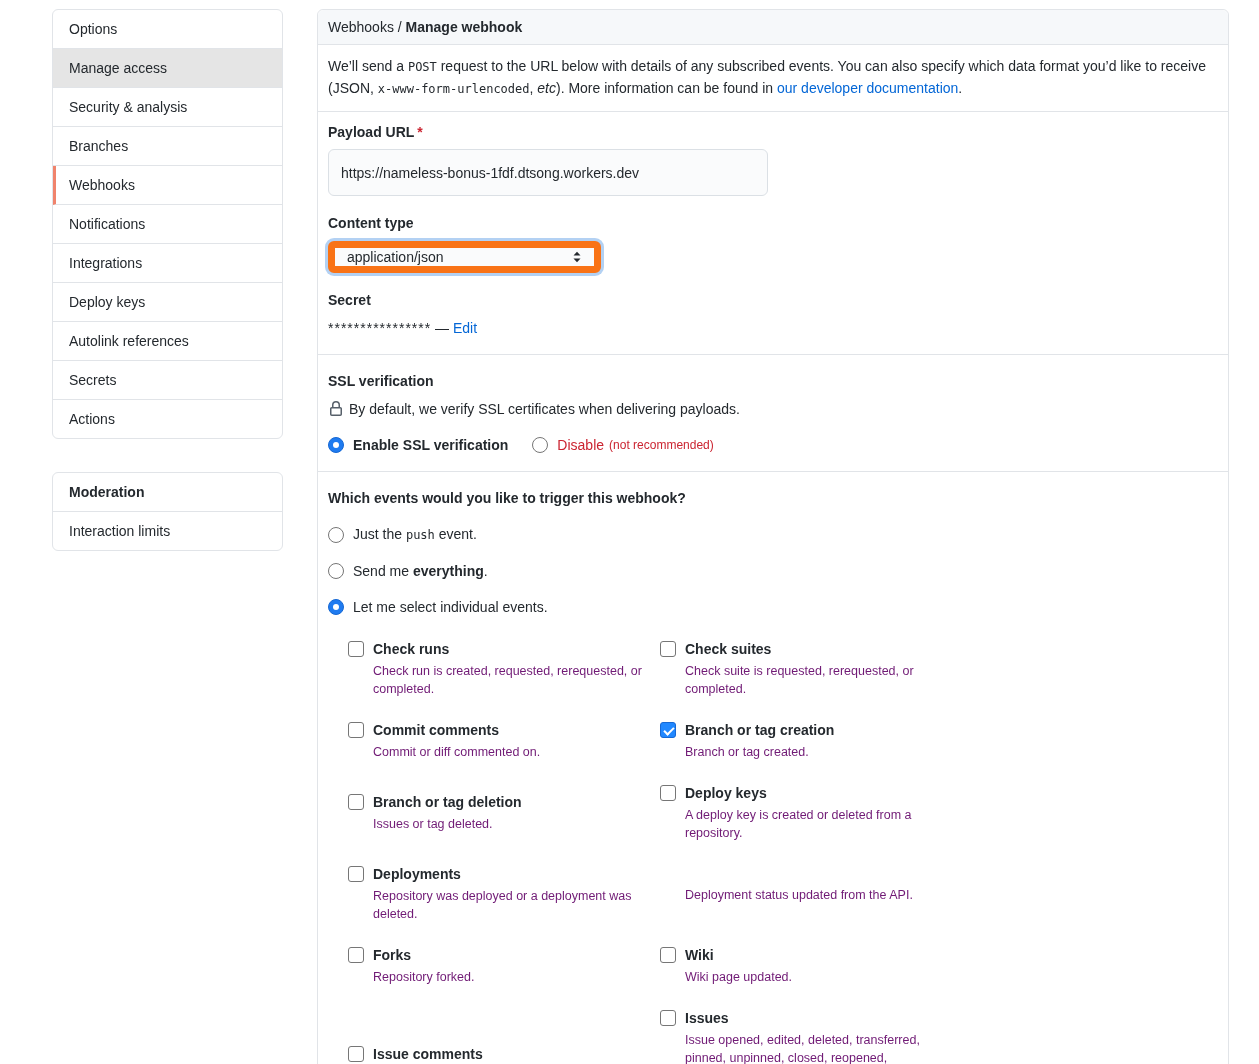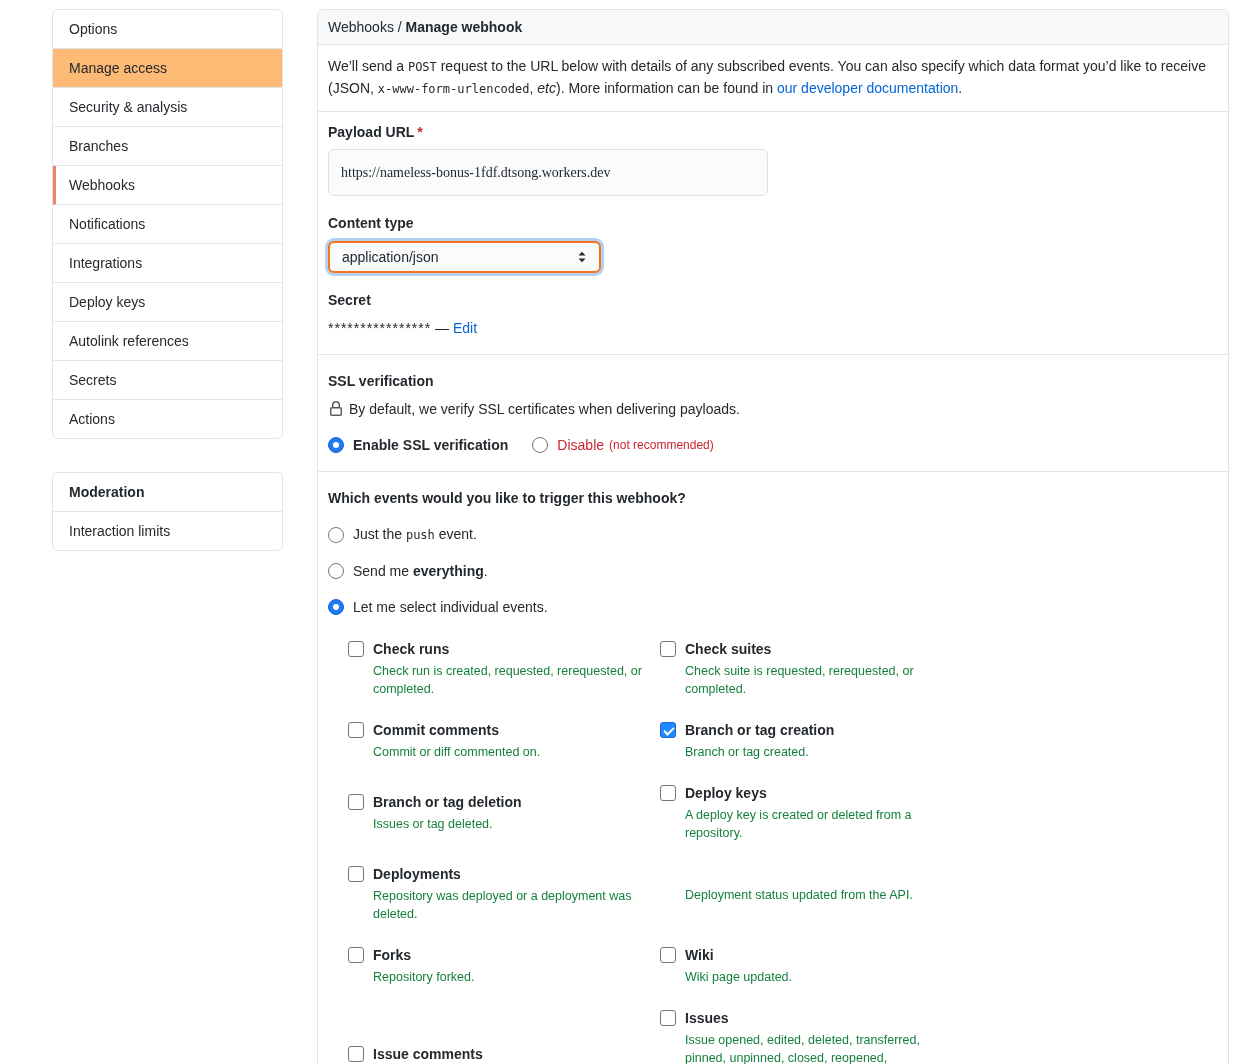--- a/index.html
+++ b/index.html
@@ -29,21 +29,21 @@
     overflow: hidden;
   }
   .side-box + .side-box { margin-top: 33px; }
   .side-item {
     padding: 9px 16px;
     border-bottom: 1px solid #e1e4e8;
     line-height: 20px;
     cursor: pointer;
   }
   .side-box .side-item:last-child { border-bottom: none; }
-  .side-item.hovered { background: #fdba74; }
+  .side-item.hovered { background: #e5e5e5; }
   .side-item.selected {
     border-left: 3px solid #f0836c;
     padding-left: 13px;
     font-weight: 400;
   }
   .side-header {
     padding: 9px 16px;
     border-bottom: 1px solid #e1e4e8;
     font-weight: 700;
     line-height: 20px;
@@ -74,32 +74,32 @@
   }
   .italic { font-style: italic; }
 
   
   .form-section { padding: 10px 10px 16px 10px; border-bottom: 1px solid #e1e4e8; }
   .field-label { font-weight: 600; line-height: 20px; margin-bottom: 7px; }
   .required-mark { color: #cb2431; margin-left: 3px; }
   .text-input {
     width: 440px; height: 47px;
     padding: 21px 12px;
-    font-family: Liberation Serif, serif; font-size: 14px; color: #24292e;
+    font-family: Liberation Sans, sans-serif; font-size: 14px; color: #24292e;
     background: #fafbfc;
     border: 1px solid #dbe0e5;
     border-radius: 6px;
     outline: none;
   }
   .field-group { margin-top: 17px; }
   .select-box {
     width: 273px; height: 32px;
     padding: 5px 12px;
     background: #fafbfc;
-    border: 2px solid #f97316;
+    border: 7px solid #f97316;
     border-radius: 6px;
     box-shadow: 0 0 0 3px rgba(3, 102, 214, 0.3);
     display: flex; align-items: center; justify-content: space-between;
     cursor: pointer;
     margin-top: 8px;
   }
   .secret-line { margin-top: 8px; line-height: 20px; letter-spacing: 1px; }
   .secret-line .dash { letter-spacing: normal; color: #24292e; }
   .secret-line a { letter-spacing: normal; }
 
@@ -170,21 +170,21 @@
     display: grid;
     grid-template-columns: 312px 290px;
     row-gap: 22px;
     align-items: center;
   }
   .event-cell { }
   .event-label-row { display: flex; align-items: center; }
   .event-name { margin-left: 9px; font-weight: 600; line-height: 20px; }
   .event-desc {
     margin: 3px 16px 0 25px;
-    color: #15803d;
+    color: #701a75;
     font-size: 12.5px;
     line-height: 18px;
   }
 </style>
 </head>
 <body>
 
 <div class="layout">
 
   <aside class="sidebar">

